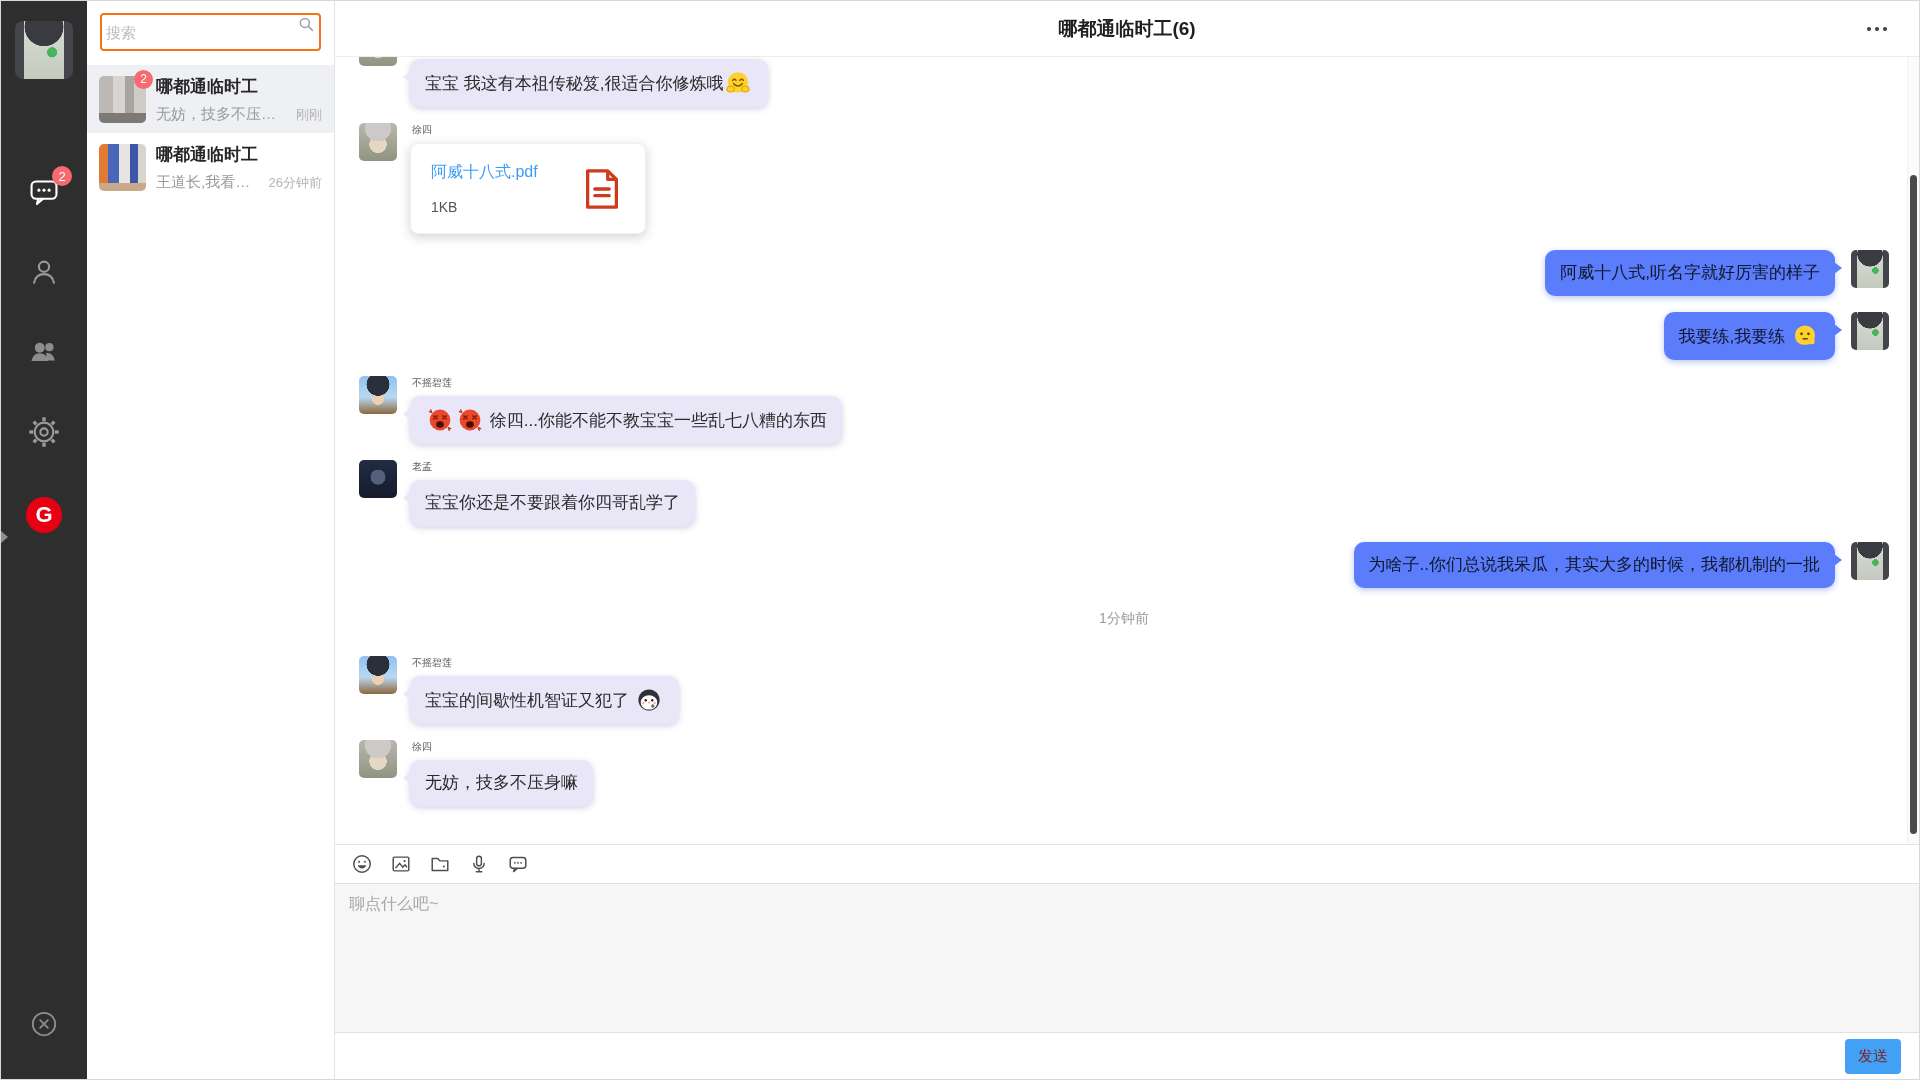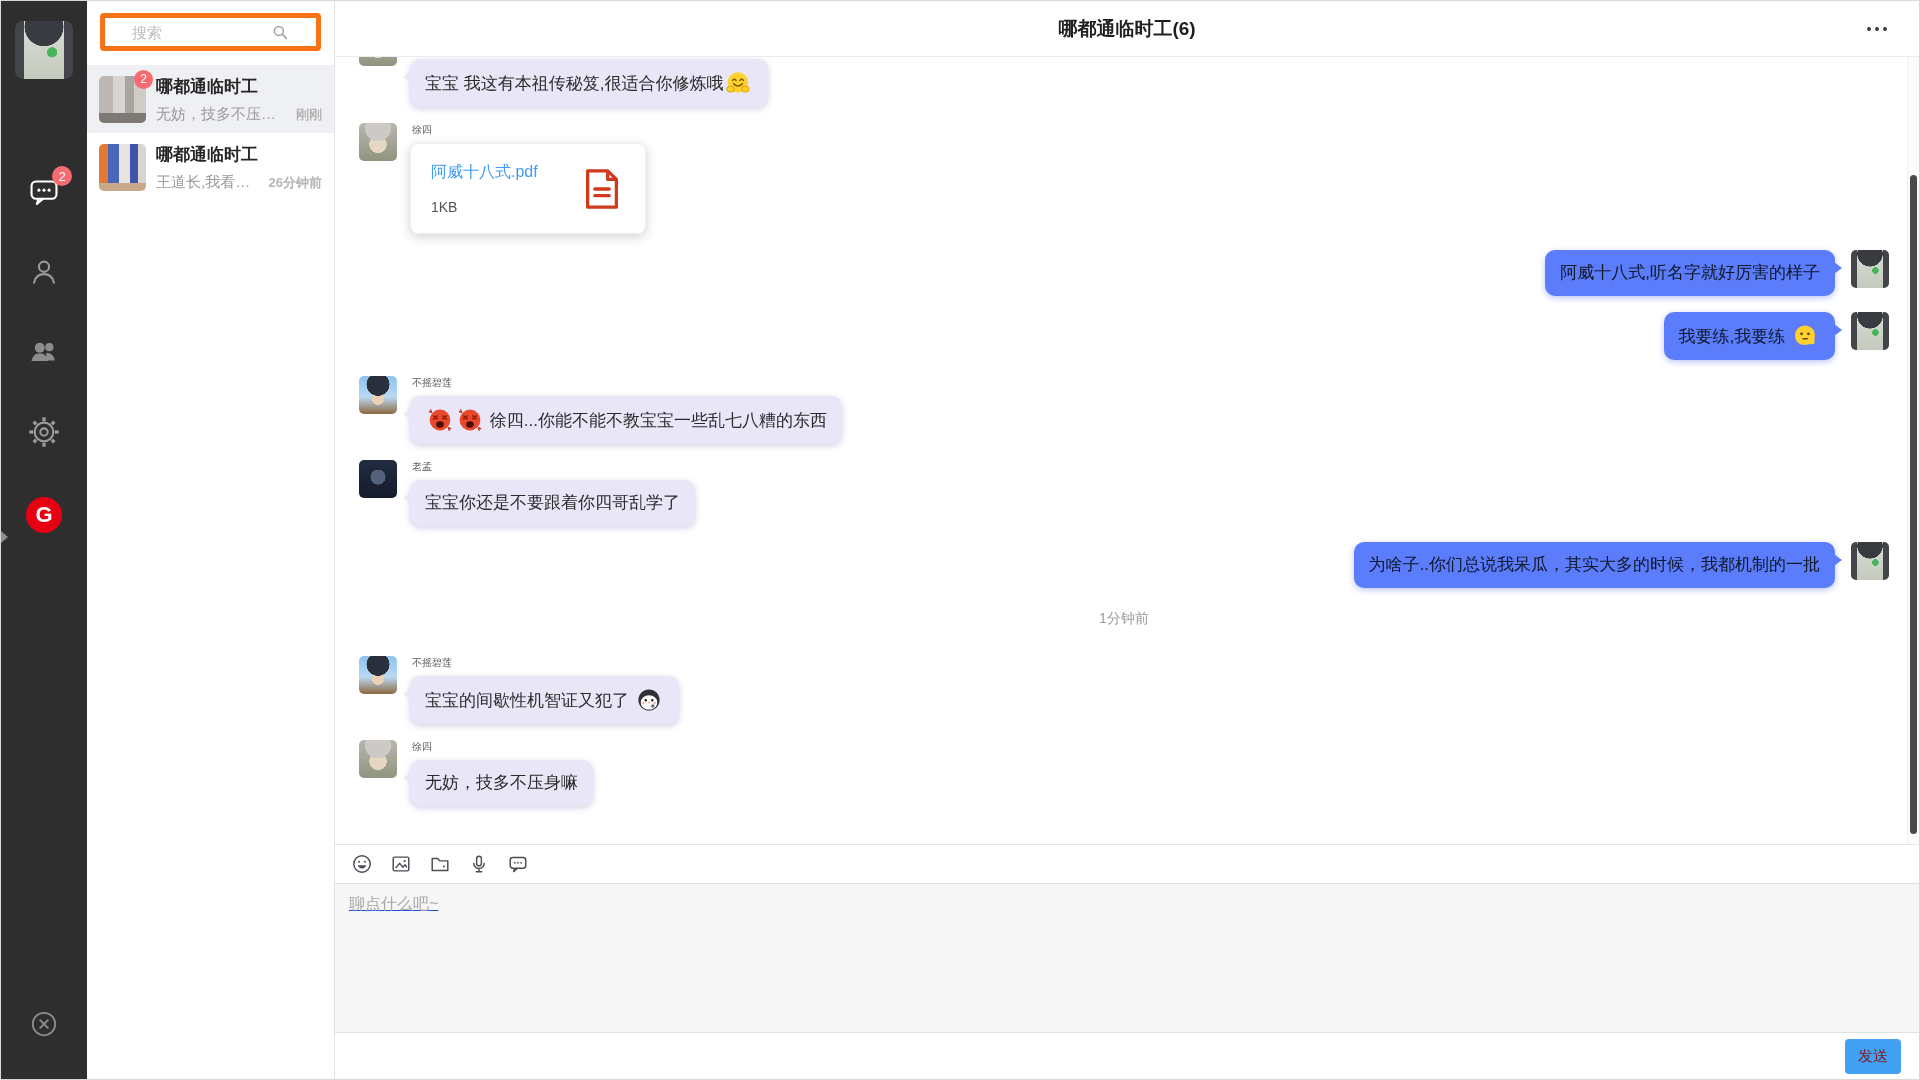--- a/index.html
+++ b/index.html
@@ -24,36 +24,36 @@
                font-weight:bold; font-size:22px; display:flex; align-items:center; justify-content:center;
                margin-top:48px; cursor:pointer; }
   .rail-close { margin-top:auto; margin-bottom:40px; width:30px; height:30px; color:#8f8f8f; cursor:pointer; }
   .rail-close svg { width:30px; height:30px; }
   .edge-chevron { position:absolute; left:0; top:530px; width:0; height:0; z-index:5; cursor:pointer;
                   border-top:6px solid transparent; border-bottom:6px solid transparent; border-left:7px solid #8f8f8f; }
 
   
   .list-col { width:248px; background:#fff; border-right:1px solid #e3e3e3; display:flex; flex-direction:column; flex-shrink:0; }
   .search-row { padding:12px 13px 14px; }
-  .search-box { height:38px; border:5px solid #f97316; border-radius:4px; display:flex; align-items:center; padding:0 27px; background:#fff; }
+  .search-box { height:38px; border:2px solid #f97316; border-radius:4px; display:flex; padding:0 4px; background:#fff; }
   .search-box input { flex:1; min-width:0; border:none; outline:none; font-size:15px; color:#333; font-family:inherit; }
   .search-box input::placeholder { color:#bdbdbd; }
   .search-icon { width:18px; height:18px; color:#9aa0a6; cursor:pointer; flex-shrink:0; }
   .search-icon svg { width:18px; height:18px; }
   .chat-item { display:flex; gap:10px; align-items:center; padding:10px 12px; height:68px; cursor:pointer; }
   .chat-item.active { background:#eef0f4; }
   .ci-avatar { width:47px; height:47px; border-radius:5px; position:relative; flex-shrink:0; }
   .ci-badge { position:absolute; top:-6px; right:-7px; min-width:19px; height:19px; border-radius:10px;
               background:var(--badge,#f56b6f); color:#fff; font-size:12px; display:flex; align-items:center;
               justify-content:center; padding:0 5px; }
   .ci-main { flex:1; min-width:0; display:flex; flex-direction:column; gap:7px; }
   .ci-title { font-size:17px; font-weight:bold; color:#262626; white-space:nowrap; overflow:hidden; }
   .ci-row2 { display:flex; justify-content:space-between; align-items:baseline; }
   .ci-preview { font-size:15px; color:#9a9a9a; white-space:nowrap; overflow:hidden; text-overflow:ellipsis; }
-  .ci-time { font-size:13px; color:#b5b5b5; margin-left:6px; flex-shrink:0;font-weight:bold; }
+  .ci-time { font-size:13px; color:#b5b5b5; margin-left:6px; flex-shrink:0; }
 
   
   .main { flex:1; min-width:0; display:flex; flex-direction:column; background:#fff; }
   .header { height:56px; flex-shrink:0; border-bottom:1px solid #ececec; display:flex; align-items:center; justify-content:center; position:relative; }
   .header-title { font-size:19px; font-weight:bold; color:#1f1f1f; }
   .header-more { position:absolute; right:30px; top:50%; transform:translateY(-50%); display:flex; gap:4px; cursor:pointer; padding:6px 2px; }
   .header-more i { width:4px; height:4px; border-radius:50%; background:#3c3c3c; }
 
   .messages { flex:1; position:relative; overflow:hidden; padding:2px 30px 0 24px; }
   .sb-track { position:absolute; right:0; top:0; bottom:0; width:12px; background:#fbfbfb; border-left:1px solid #f1f1f1; }
@@ -90,21 +90,21 @@
 
   .divider { text-align:center; color:#9a9a9a; font-size:14px; margin:22px 0 28px; }
 
   
   .footer { flex-shrink:0; border-top:1px solid #e4e4e4; display:flex; flex-direction:column; }
   .toolbar { height:38px; display:flex; align-items:center; gap:17px; padding:0 16px; }
   .tool-icon { width:22px; height:22px; color:#4a4f54; cursor:pointer; }
   .tool-icon svg { width:22px; height:22px; display:block; }
   .input-area { height:150px; background:#f6f6f6; border-top:1px solid #e0e0e0; border-bottom:1px solid #e0e0e0; padding:10px 14px; }
   .input-area textarea { width:100%; height:100%; background:transparent; border:none; outline:none; resize:none;
-                         font-size:16px; color:#1d4ed8; font-family:inherit;text-decoration:underline; }
+                         font-size:16px; color:#701a75; font-family:inherit; }
   .input-area textarea::placeholder { color:#a8a8a8; }
   .send-row { height:46px; display:flex; align-items:center; justify-content:flex-end; padding-right:18px; }
   .send-btn { background:var(--send,#42a0f5); color:#7f1d1d; border:none; border-radius:4px; font-size:15px;
               padding:8px 13px; cursor:pointer; font-family:inherit; }
 
   
   .av-me { background:
       radial-gradient(circle at 50% 10%, #3a3b40 0 32%, transparent 33%),
       linear-gradient(90deg, #44454b 0 16%, transparent 16% 84%, #44454b 84%),
       radial-gradient(circle at 64% 54%, #49b55b 0 10%, transparent 11%),

